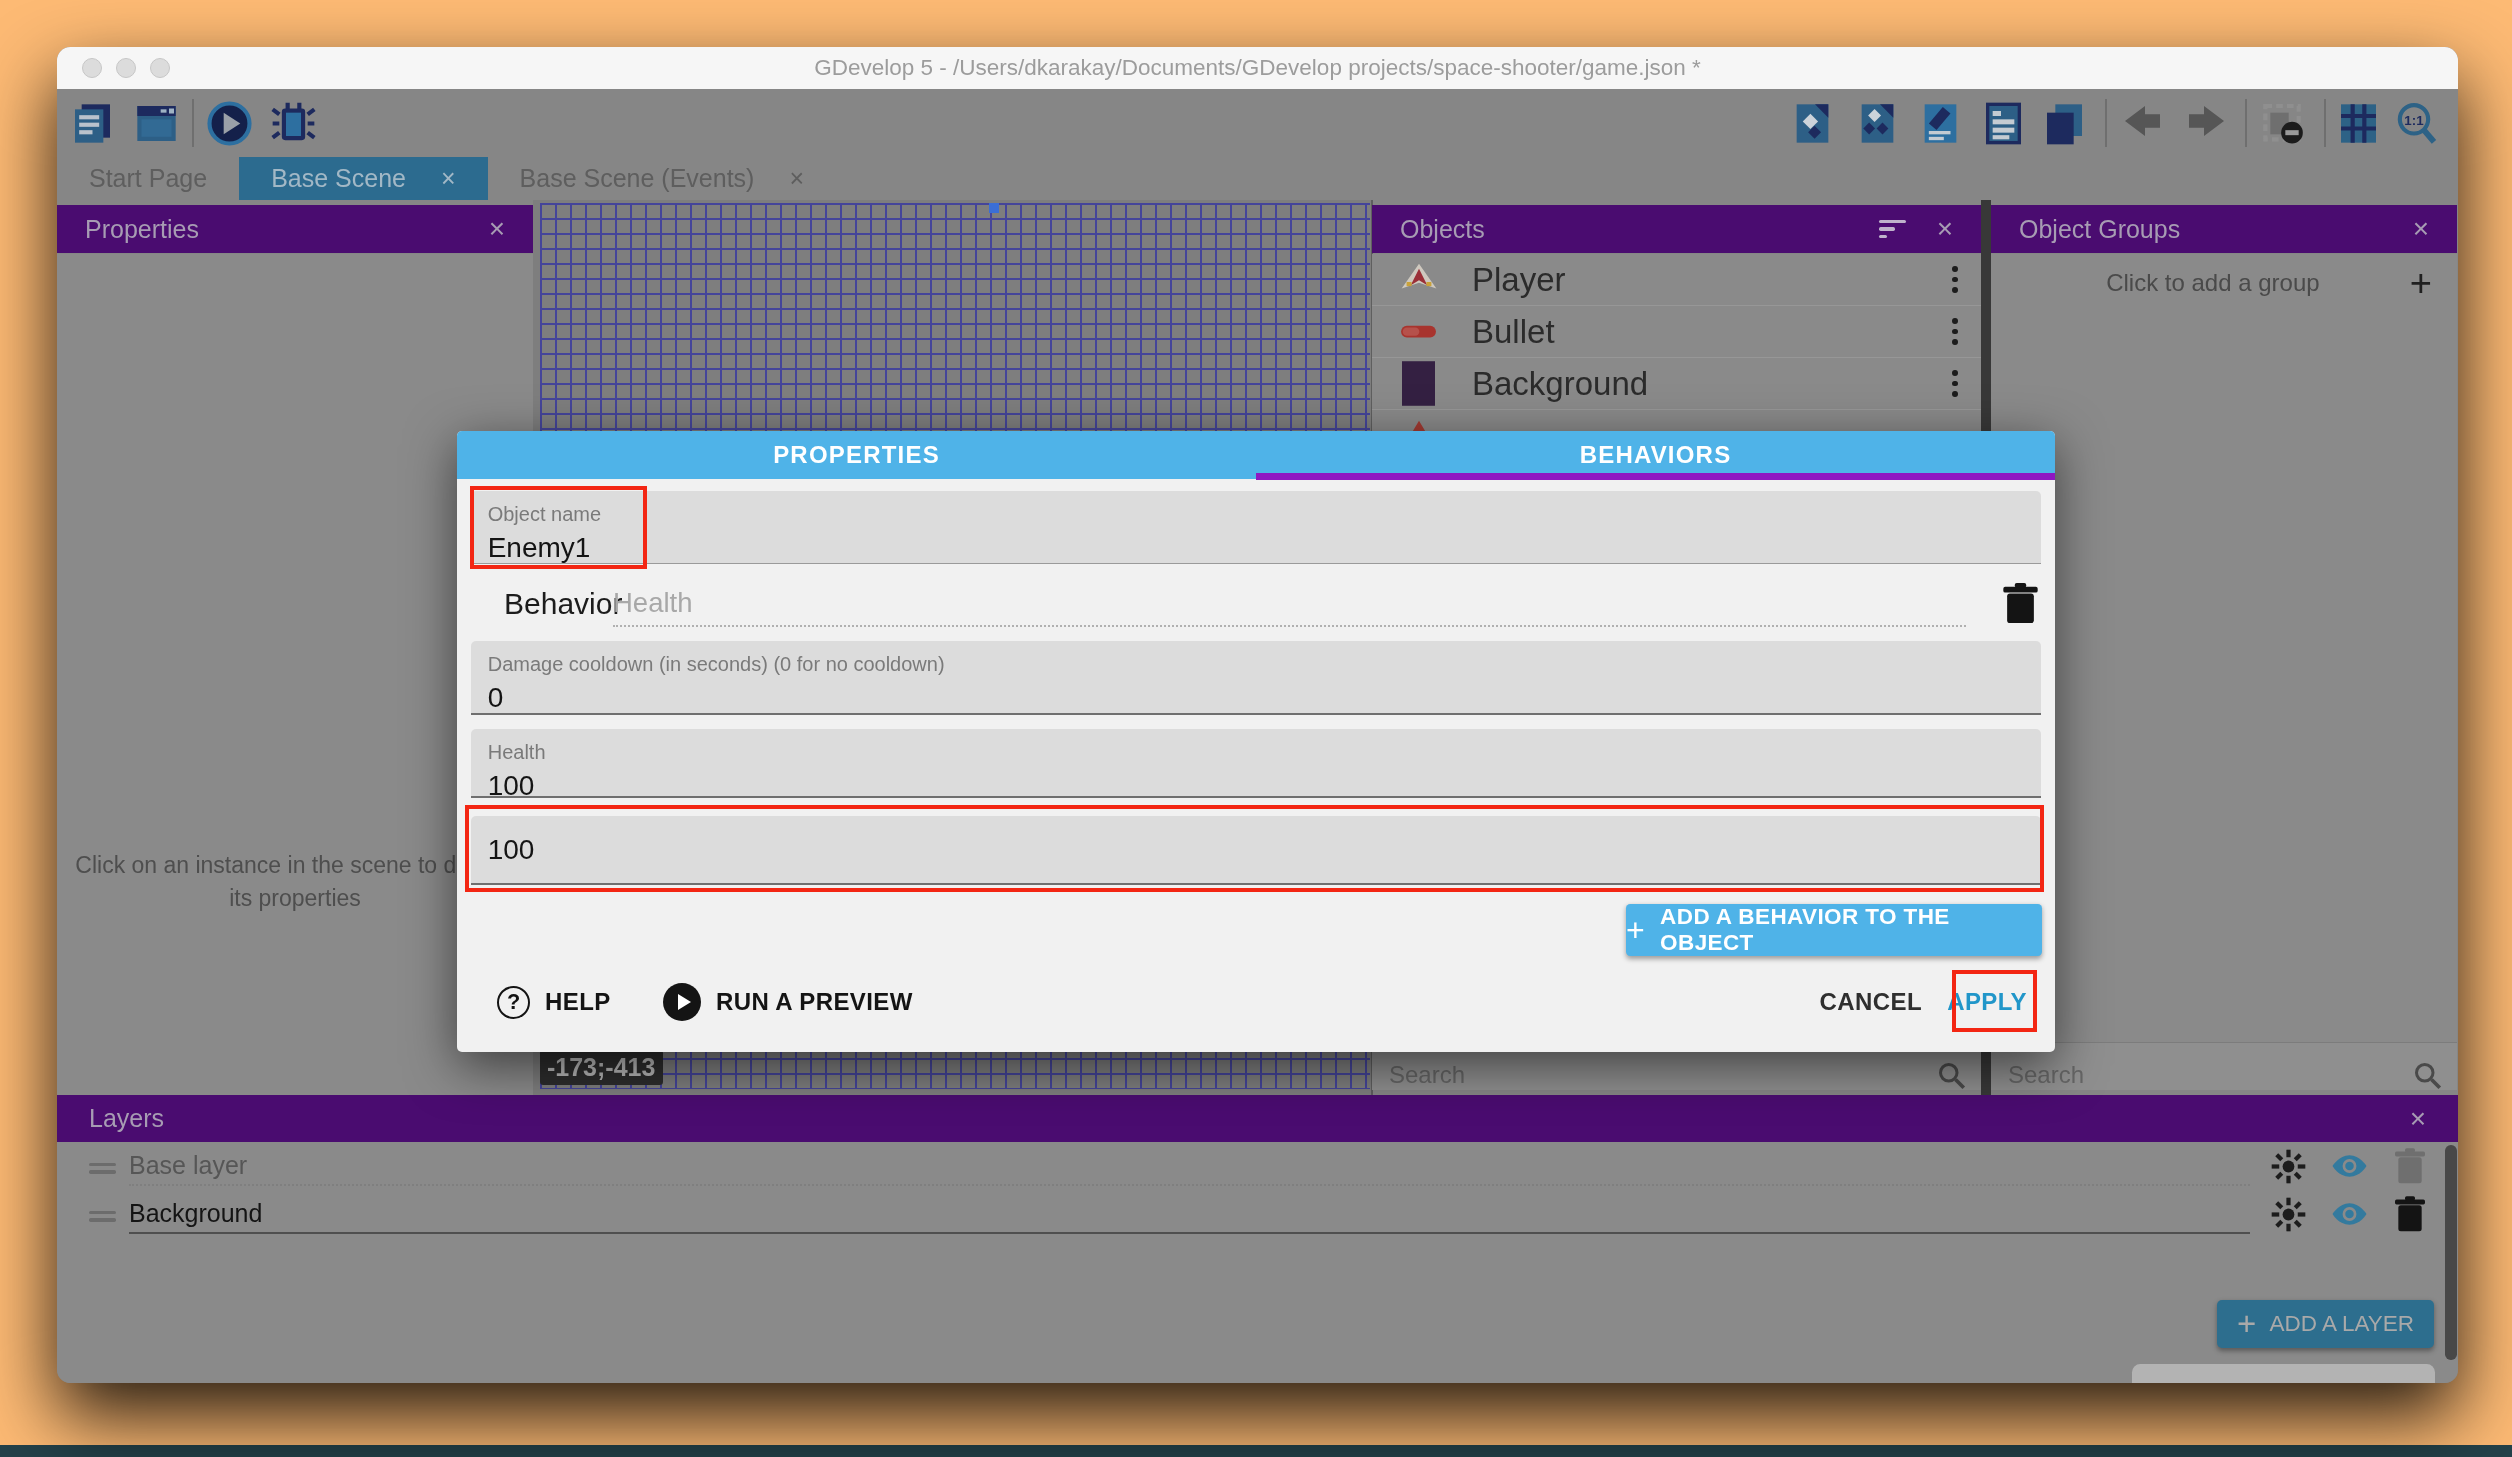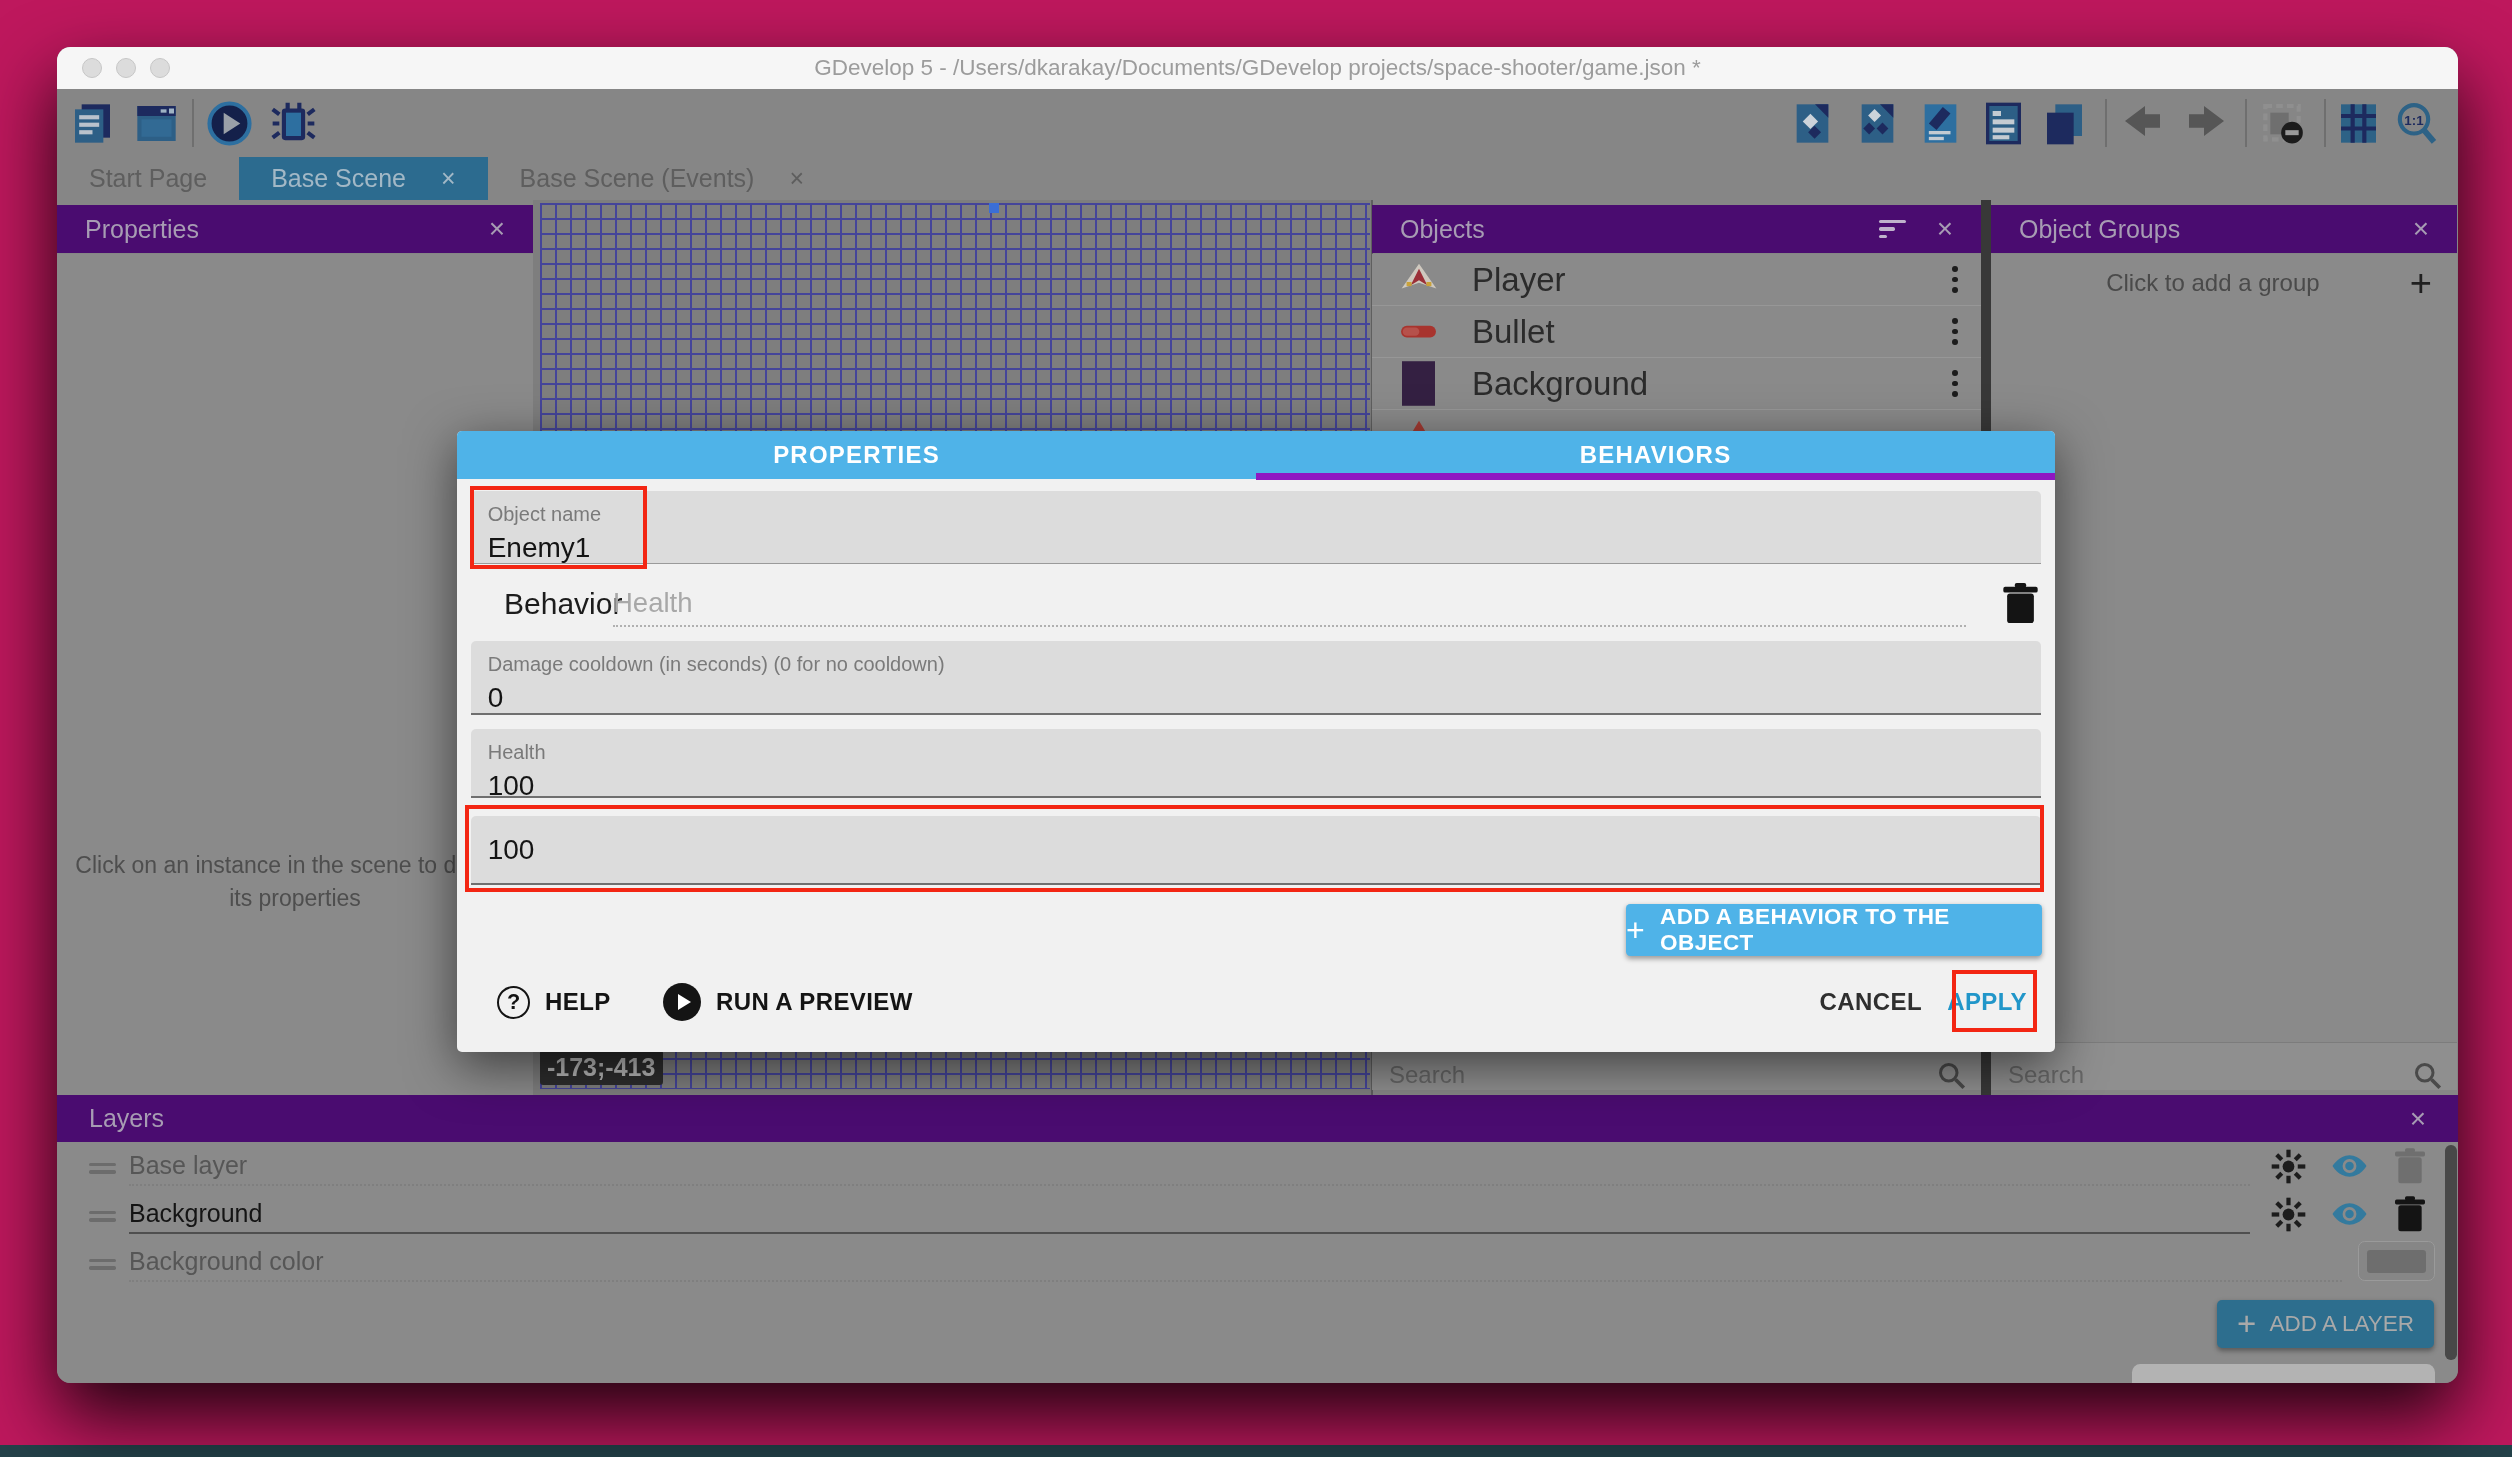--- a/index.html
+++ b/index.html
@@ -1,17 +1,17 @@
 <!DOCTYPE html>
 <html style="font-size:13.3px"><head>
 <meta charset="utf-8">
 <style>
   html,body{margin:0;padding:0;width:2512px;height:1458px;background:#141414;
     font-family:"Liberation Sans",sans-serif;-webkit-font-smoothing:antialiased;overflow:hidden}
-  #screen{position:absolute;left:0;top:0;width:2512px;height:1458px;background:#be185d}
+  #screen{position:absolute;left:0;top:0;width:2512px;height:1458px;background:#fdba74}
   #desk-strip{position:absolute;left:0;bottom:0;width:100%;height:13.3px;background:#24424a}
 
   
   #window{position:absolute;left:57px;top:47px;width:2401px;height:1336px;border-radius:13.3px;
     overflow:hidden;background:#868686;box-shadow:0 33px 75px rgba(0,0,0,.85)}
 
   
   #titlebar{position:absolute;left:0;top:0;width:100%;height:42px;background:#f6f6f6}
   .tl{position:absolute;top:10.8px;width:20px;height:20px;border-radius:50%;background:#dcdcdc;border:0.8px solid #c6c6c6;box-sizing:border-box}
   #tl1{left:25px}#tl2{left:59px}#tl3{left:93px}
@@ -457,31 +457,20 @@
             </svg>
           </span>
       <span class="licon trash">
             <svg width="30" height="37" viewBox="0 0 36 44">
               <rect x="4" y="11" width="28" height="31" rx="3" fill="#141414"></rect>
               <rect x="0" y="4" width="36" height="6" rx="2" fill="#141414"></rect>
               <rect x="12" y="0" width="12" height="5" rx="2" fill="#141414"></rect>
             </svg>
           </span>
     </div>
-    <div class="lrow" id="lrow-color">
-      <span class="lhandle">
-            <i></i>
-            <i></i>
-          </span>
-      <span class="llabel">Background color</span>
-      <span class="lline"></span>
-      <span id="swatch">
-            <i></i>
-          </span>
-    </div>
     <div id="add-layer-btn">
       <span class="plus">+</span>
       <span>ADD A LAYER</span>
     </div>
     <div id="lighting-popup">
       <span class="plus">+</span>
       <span>ADD LIGHTING LAYER</span>
     </div>
     <div id="layers-scrollbar"></div>
   </div>

